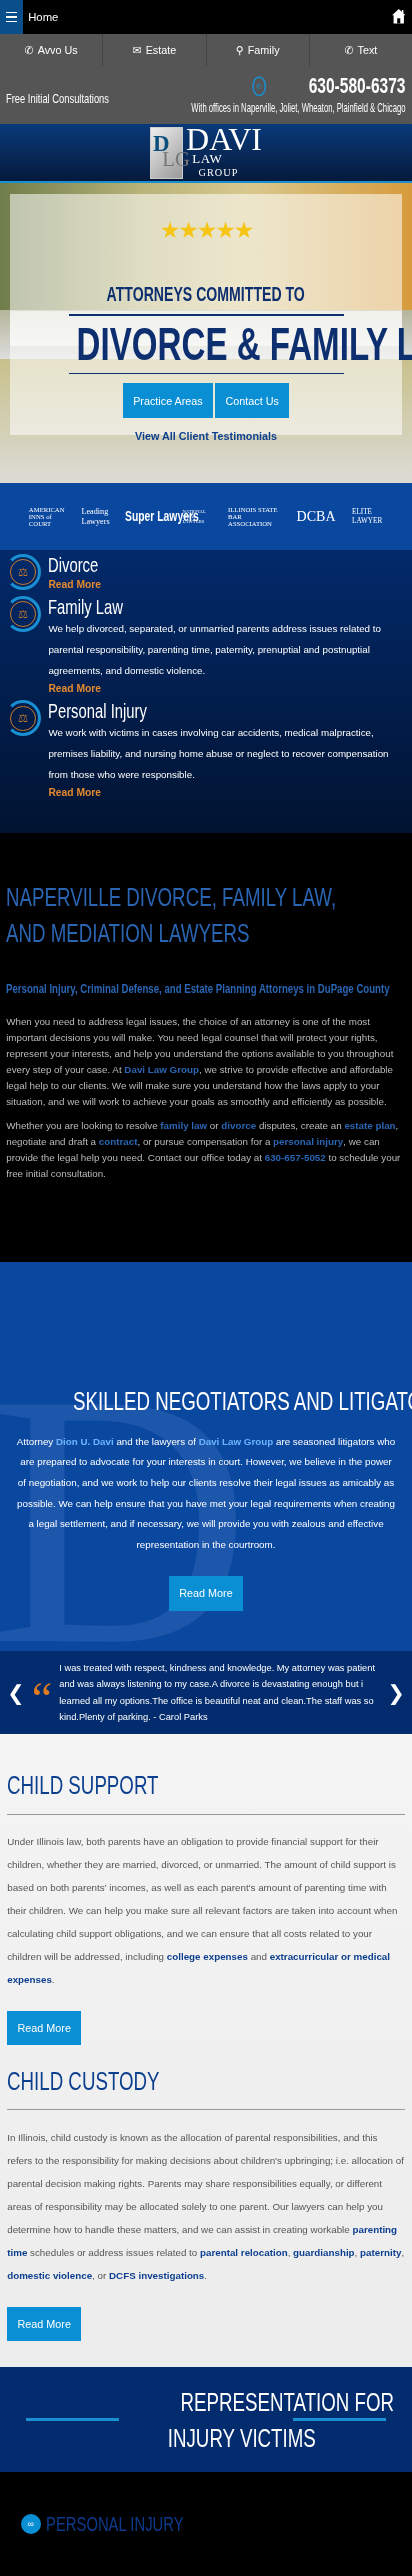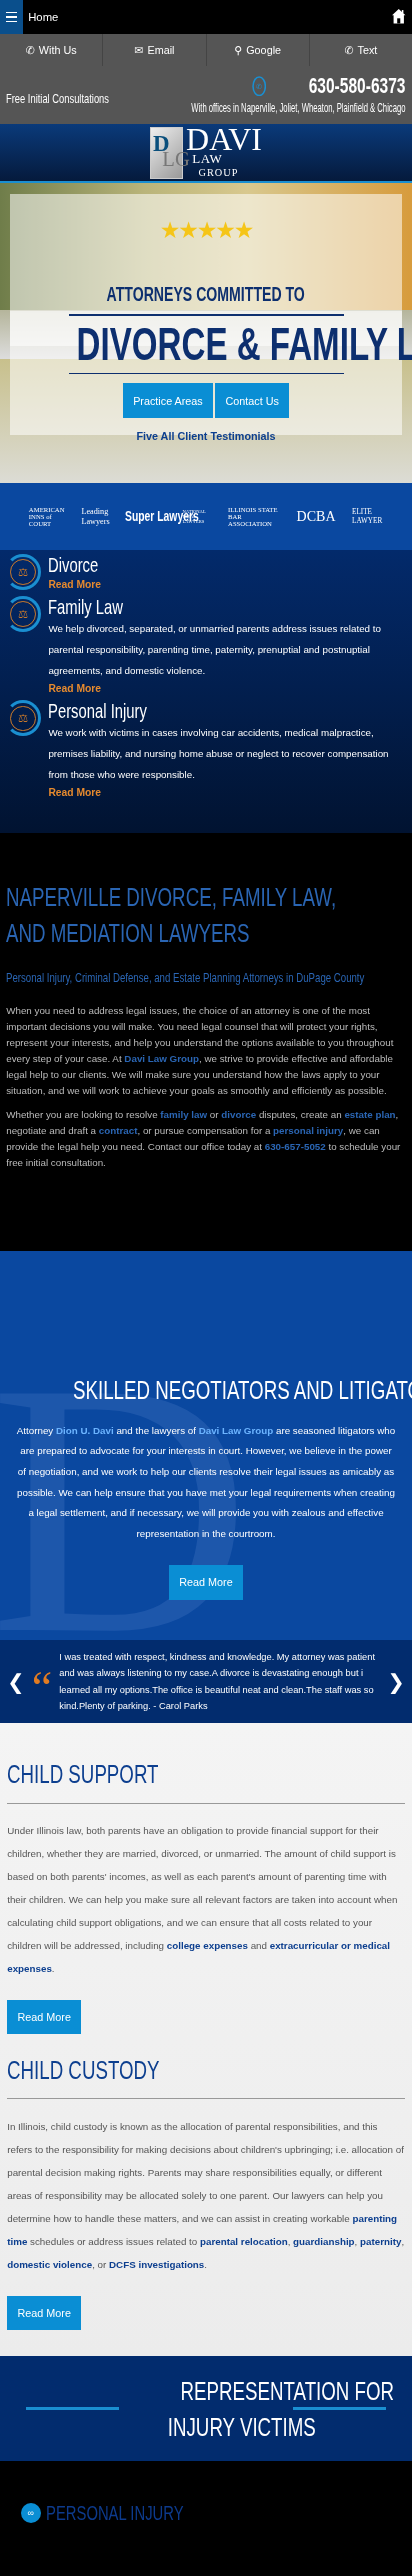--- a/index.html
+++ b/index.html
@@ -57,21 +57,21 @@
 .pa-icon{width:36px;height:36px;border-radius:50%;border:3.1px solid #1a8fd1;border-left-color:transparent;border-right-color:#1a8fd1;flex-shrink:0;display:flex;align-items:center;justify-content:center;margin-top:1px;position:relative}
 .pa-icon:before{content:"";position:absolute;inset:2.1px;border-radius:50%;border:0.5px solid #cc7a2a}
 .pa-body{flex:1}
 .pa-title{font-size:20.6px;line-height:24px}
 .pa-desc{font-size:9.8px;line-height:20.6px;color:#fff}
 .pa-link{color:#e68a2e;font-size:10.3px;font-weight:bold;display:block;margin-top:2.1px}
 
 
 .intro{background:#000;padding:46px 6.2px 72px}
 .intro h1{color:#2a65b3;font-size:26px;line-height:36px;font-weight:normal}
-.intro h2{color:#2a65b3;font-size:13.4px;font-weight:normal;margin-top:19px;margin-bottom:18.5px}
+.intro h2{color:#2a65b3;font-size:13.4px;font-weight:bold;margin-top:30px;margin-bottom:18.5px}
 .intro p{color:#bbb;font-size:9.8px;line-height:16px;margin-bottom:8.2px}
 .intro b{color:#2a65b3}
 
 
 .skilled{background:#0a48a0;height:389px;position:relative;overflow:hidden;text-align:center;padding-top:124px}
 .watermark{position:absolute;left:-10.3px;top:103px;font-family:"Liberation Serif",serif;color:#2059ad;font-size:361px;line-height:309px;opacity:.9}
 .skilled h2{position:relative;font-size:26px;font-weight:normal;color:#fff}
 .skilled p{position:relative;font-size:9.8px;line-height:20.6px;color:#fff;padding:0 15.5px;margin-top:14.4px}
 .skilled p b{color:#6cb4ff}
 .skilled .btn{position:relative;margin-top:20.6px}
@@ -111,29 +111,29 @@
   <svg class="home-icon" viewBox="0 0 30 32">
       <path d="M15 2 L28 14 L25 14 L25 30 L5 30 L5 14 L2 14 Z" fill="#fff"></path>
       <rect x="12" y="20" width="6" height="10" fill="#000"></rect>
       <rect x="21" y="4" width="3" height="6" fill="#fff"></rect>
     </svg>
 </header>
 
 <nav class="actions">
   <a class="action">
       <span>✆</span>
-      <span>With Us</span>
+      <span>Avvo Us</span>
     </a>
   <a class="action">
       <span>✉</span>
-      <span>Email</span>
+      <span>Estate</span>
     </a>
   <a class="action">
       <span>⚲</span>
-      <span>Google</span>
+      <span>Family</span>
     </a>
   <a class="action">
       <span>✆</span>
       <span>Text</span>
     </a>
 </nav>
 
 <div class="infobar">
   <span class="free-txt narrow">Free Initial Consultations</span>
   <div class="phone-big">
@@ -176,21 +176,21 @@
 <div style="position:relative;height:0">
   <div style="position:absolute;left:0;right:0;top:-99px;text-align:center">
     <div class="committed narrow-c" style="font-size:19.6px">ATTORNEYS COMMITTED TO</div>
     <div class="hline" style="margin-top:8.2px"></div>
     <div class="divorce-title narrow-c" style="font-size:46px;line-height:57px">DIVORCE &amp; FAMILY LAW</div>
     <div class="hline"></div>
     <div class="hero-btns">
       <a class="btn">Practice Areas</a>
       <a class="btn">Contact Us</a>
     </div>
-    <div class="testi-link">Five All Client Testimonials</div>
+    <div class="testi-link">View All Client Testimonials</div>
   </div>
 </div>
 <div style="height:124px;background:linear-gradient(#c8c08c,#dcdcd5)"></div>
 
 <section class="awards">
   <div class="award" style="width:36px">AMERICAN INNS of COURT</div>
   <div class="award" style="width:27px;font-size:8.2px;line-height:9.3px">Leading Lawyers</div>
   <div class="award big narrow" style="width:41px">Super Lawyers</div>
   <div class="award" style="width:29px;font-size:4.6px;line-height:5.2px">NATIONAL TRIAL LAWYERS</div>
   <div class="award" style="width:52px">ILLINOIS STATE BAR ASSOCIATION</div>

